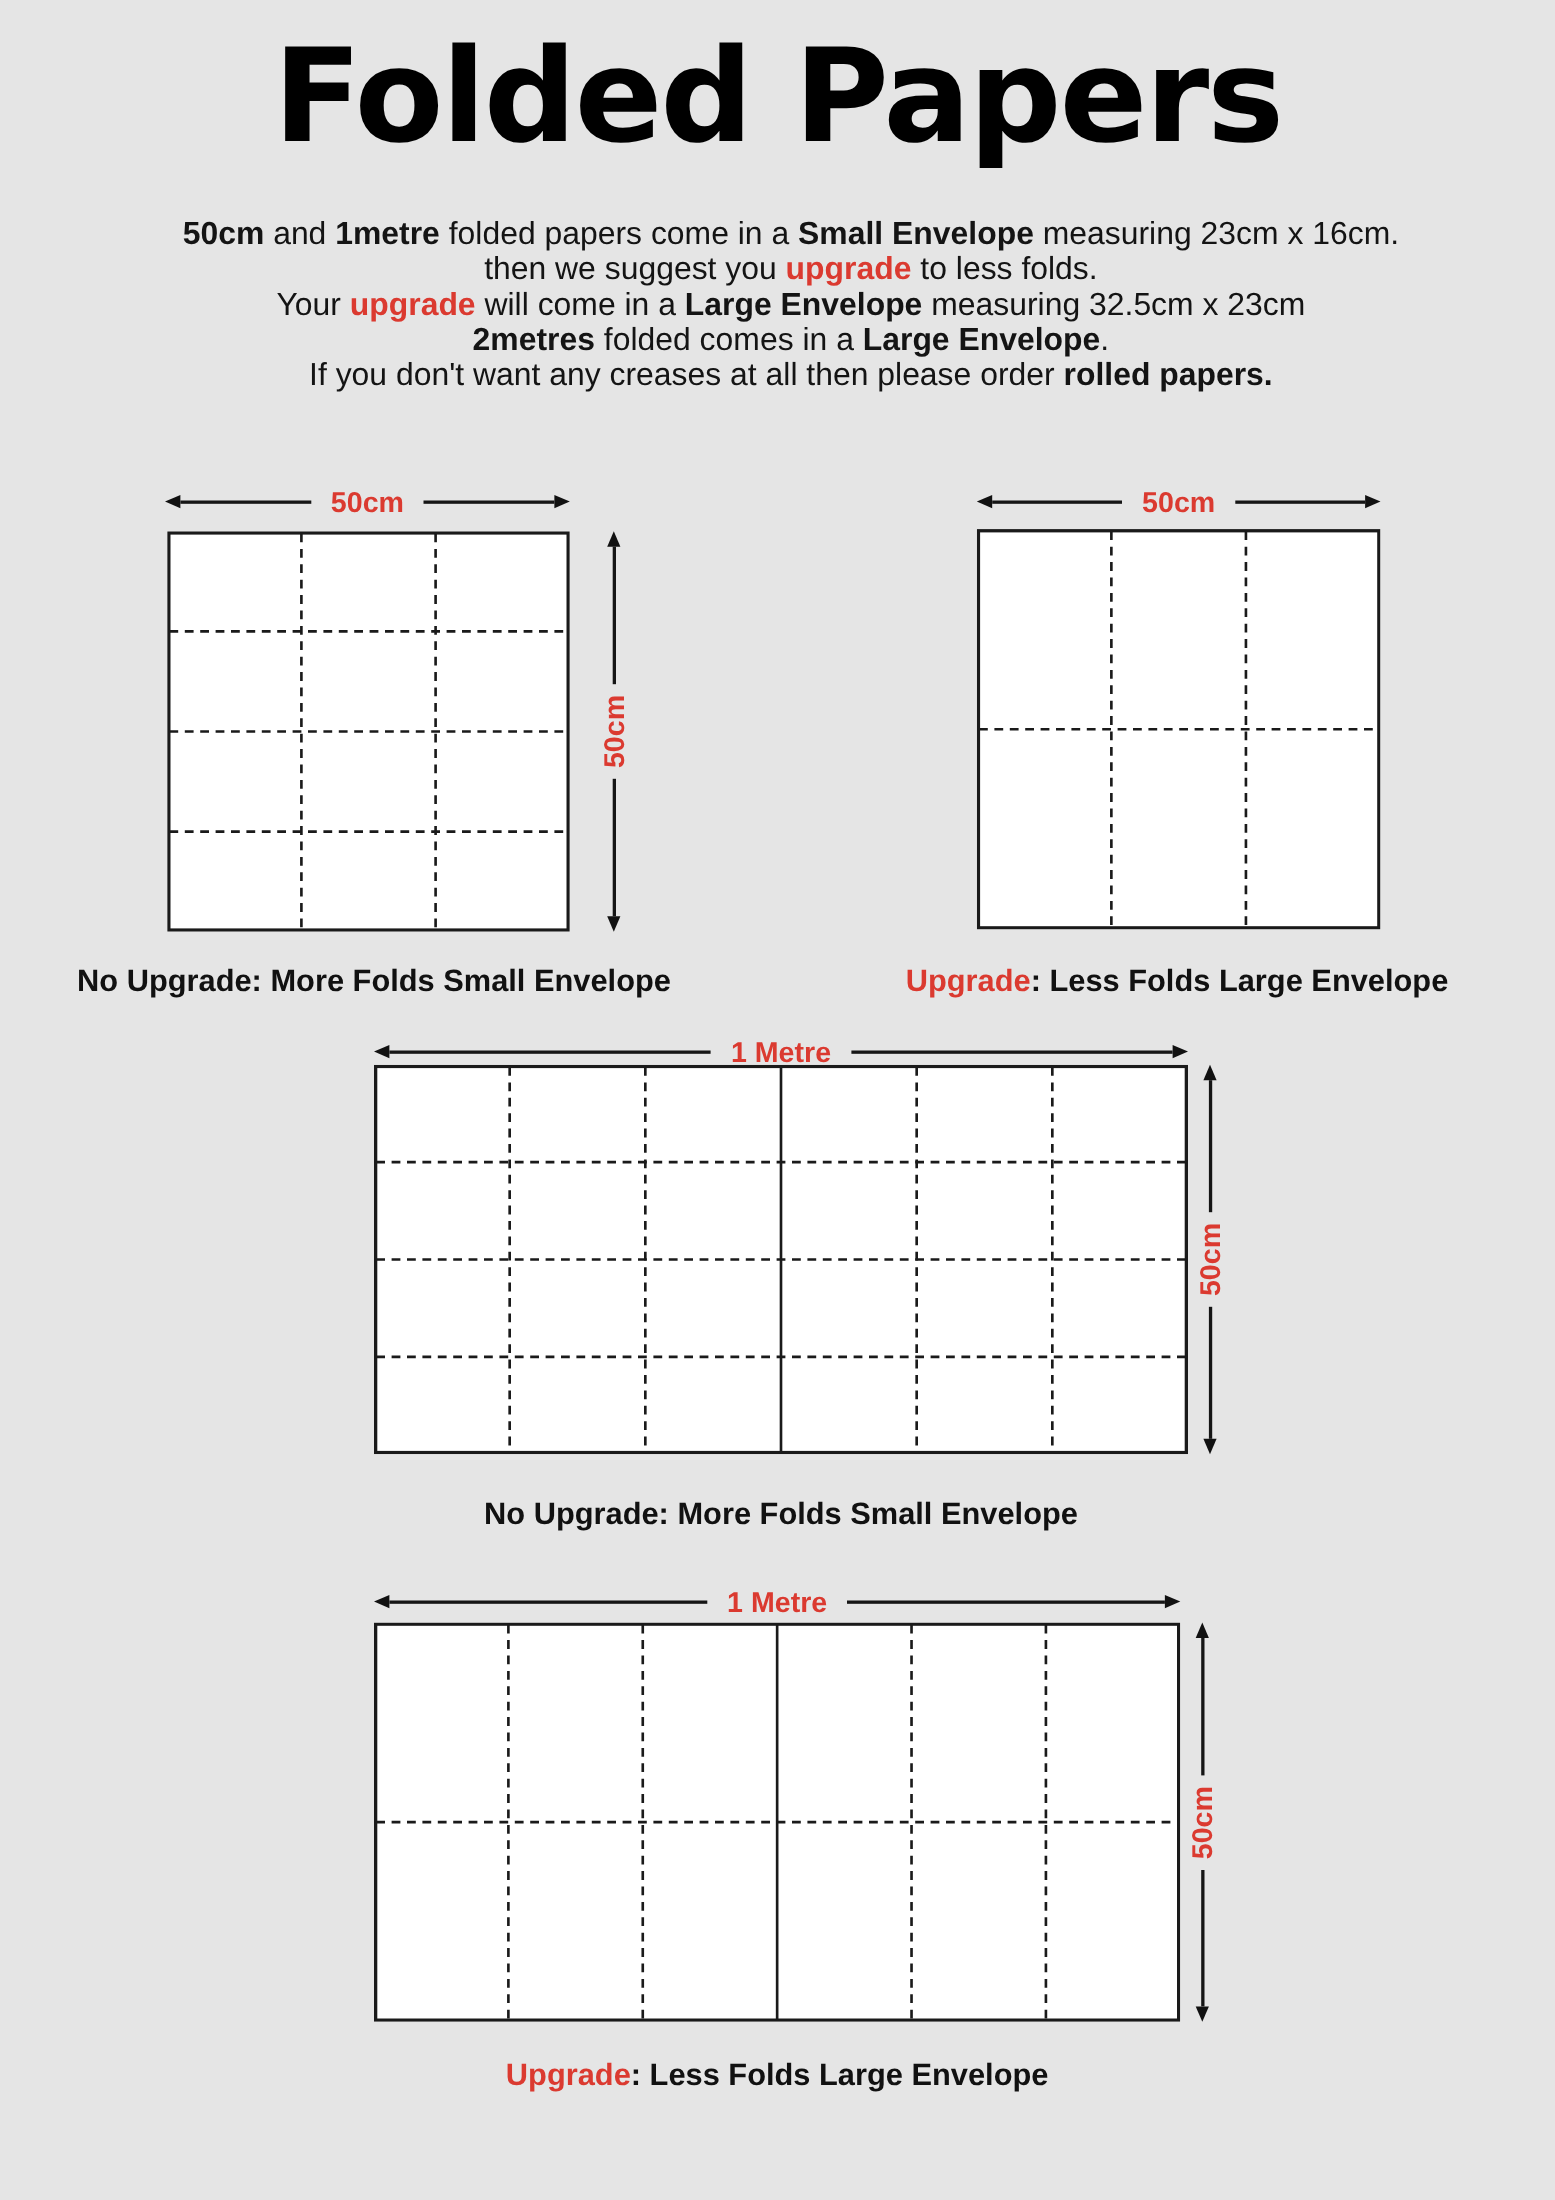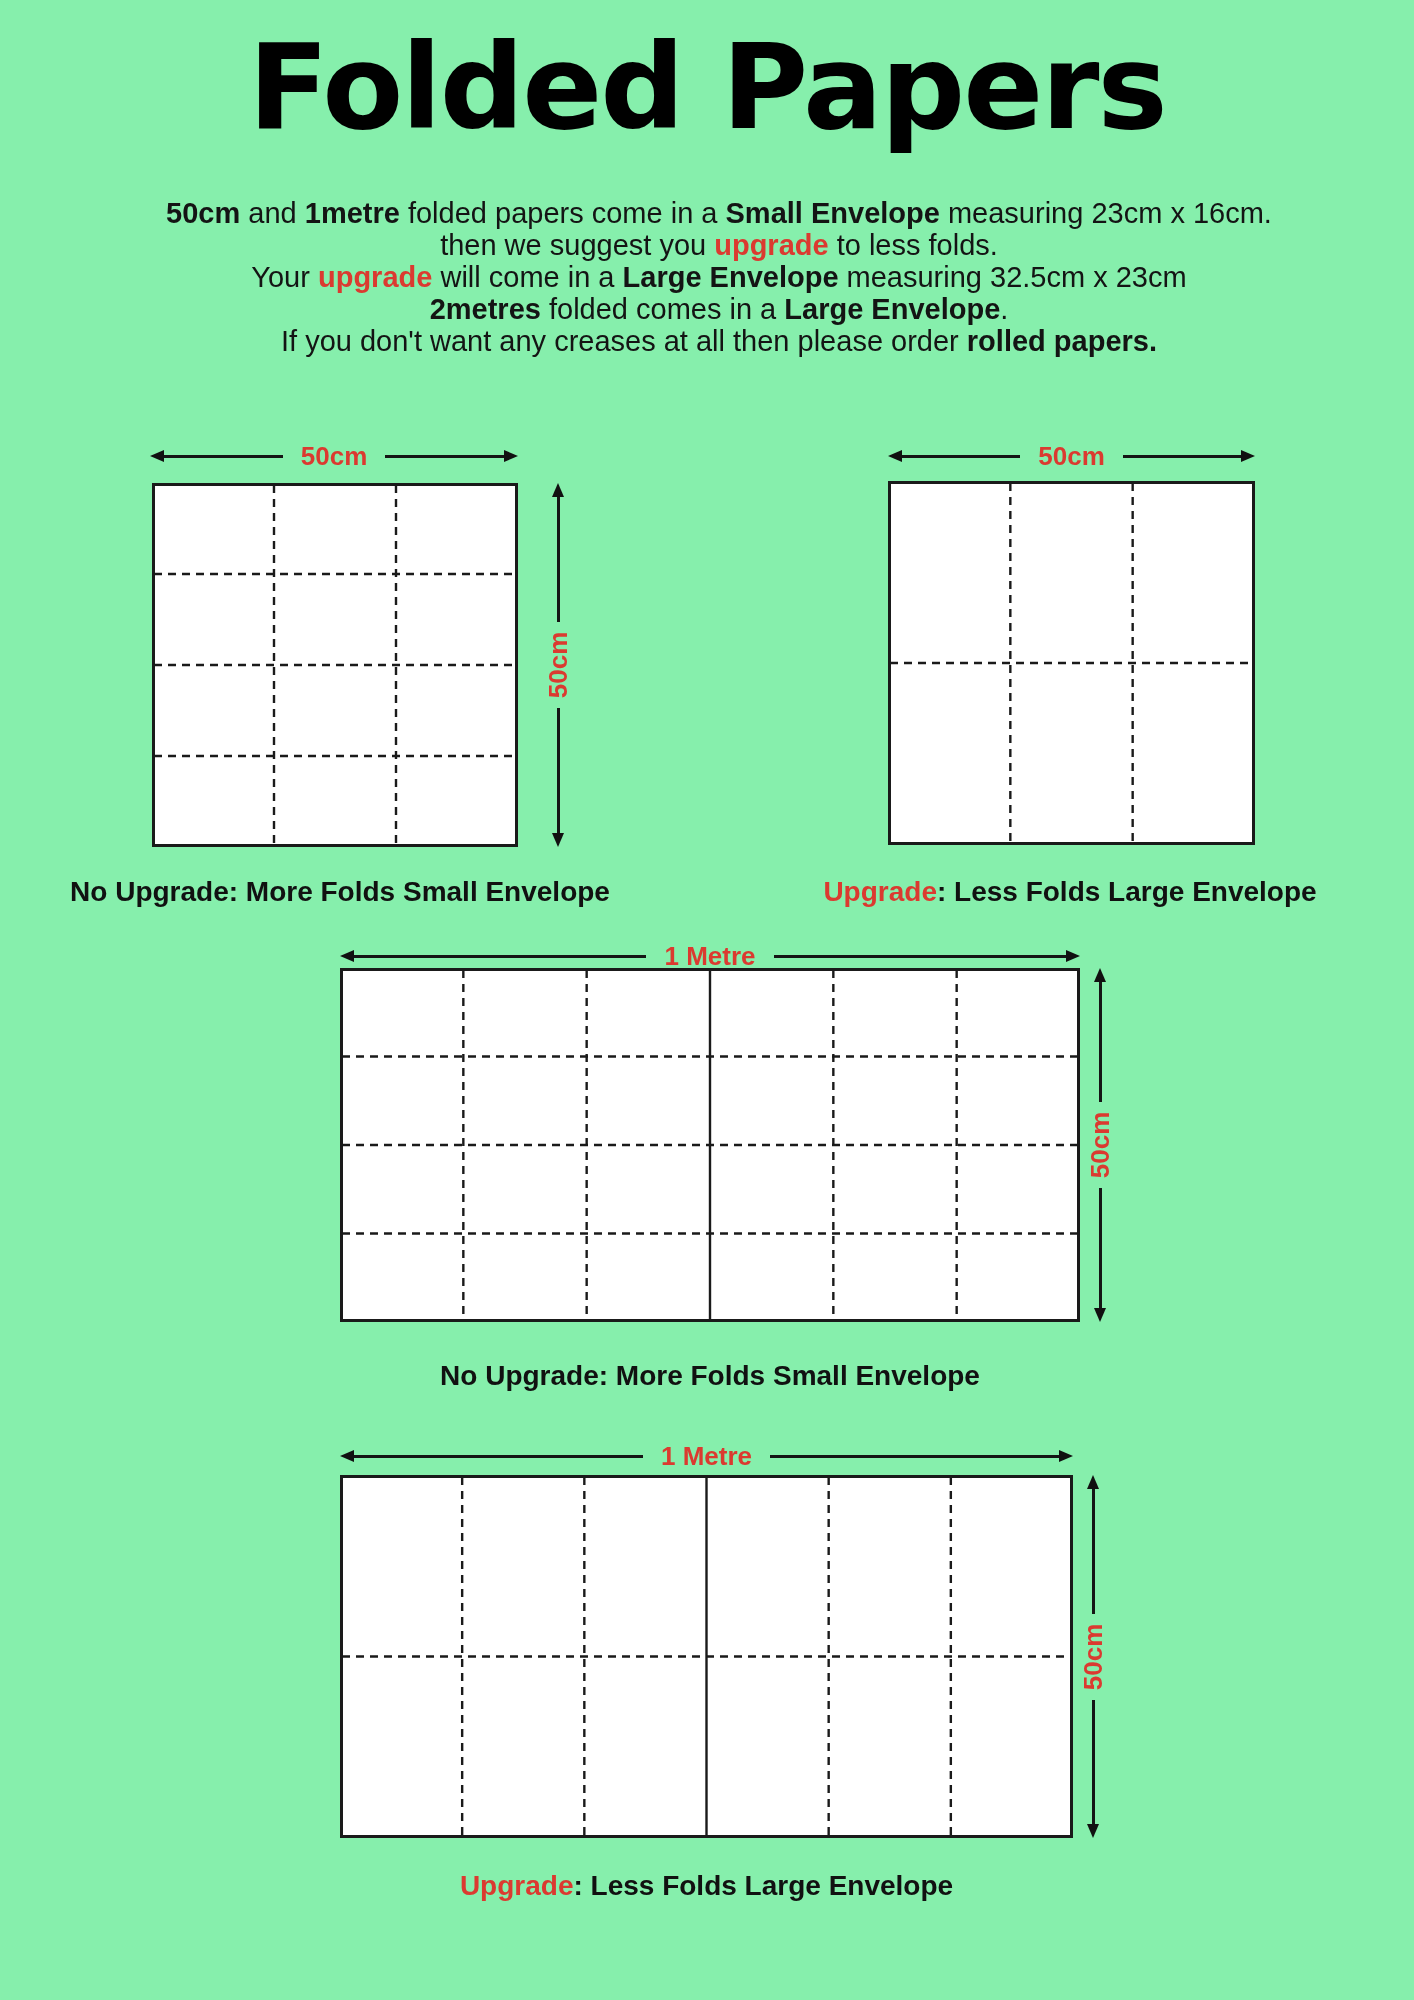--- a/index.html
+++ b/index.html
@@ -1,19 +1,19 @@
 <!DOCTYPE html>
 <html style="--red: #db3a30;"><head>
 <meta charset="utf-8">
 <style>
   * { margin:0; padding:0; box-sizing:border-box; }
   html,body { background:#ffffff; }
   .canvas{
     position:relative; width:1414px; height:2000px; margin:0 auto;
-    background:#86efac; color:#111;
+    background:#e5e5e5; color:#111;
     font-family:"Liberation Sans", sans-serif; overflow:hidden;
   }
   .title{
     position:absolute; top:20px; left:0; width:100%; text-align:center;
     font-family:"DejaVu Sans", sans-serif; font-weight:bold;
     font-size:118px; letter-spacing:-2px; line-height:1.15; color:#000;
   }
   .intro{
     position:absolute; top:197px; left:12px; width:100%;
     text-align:center; font-size:29px; line-height:32px; color:#141414;

